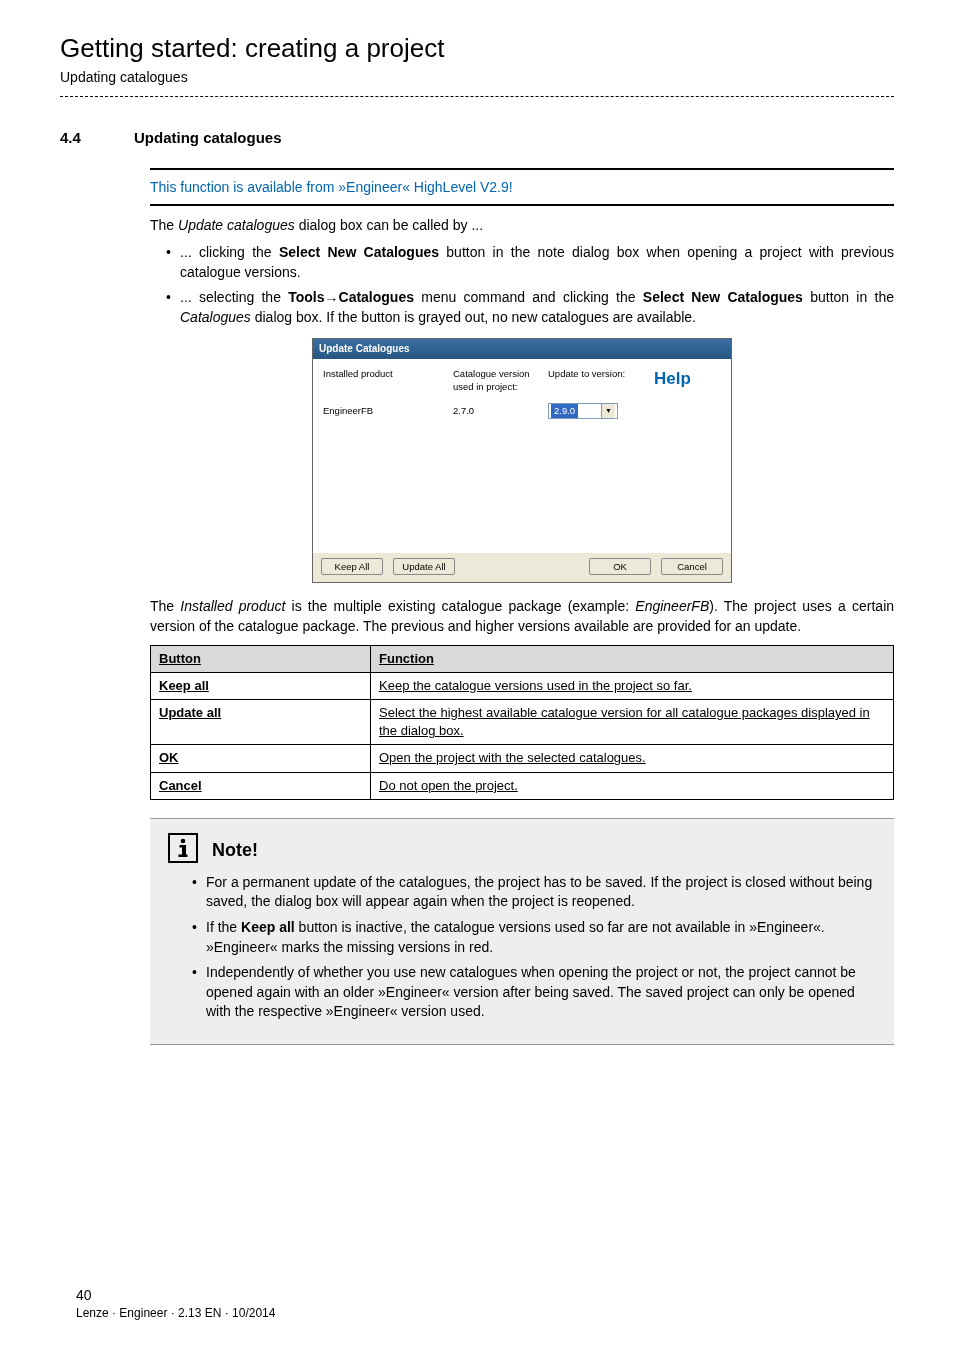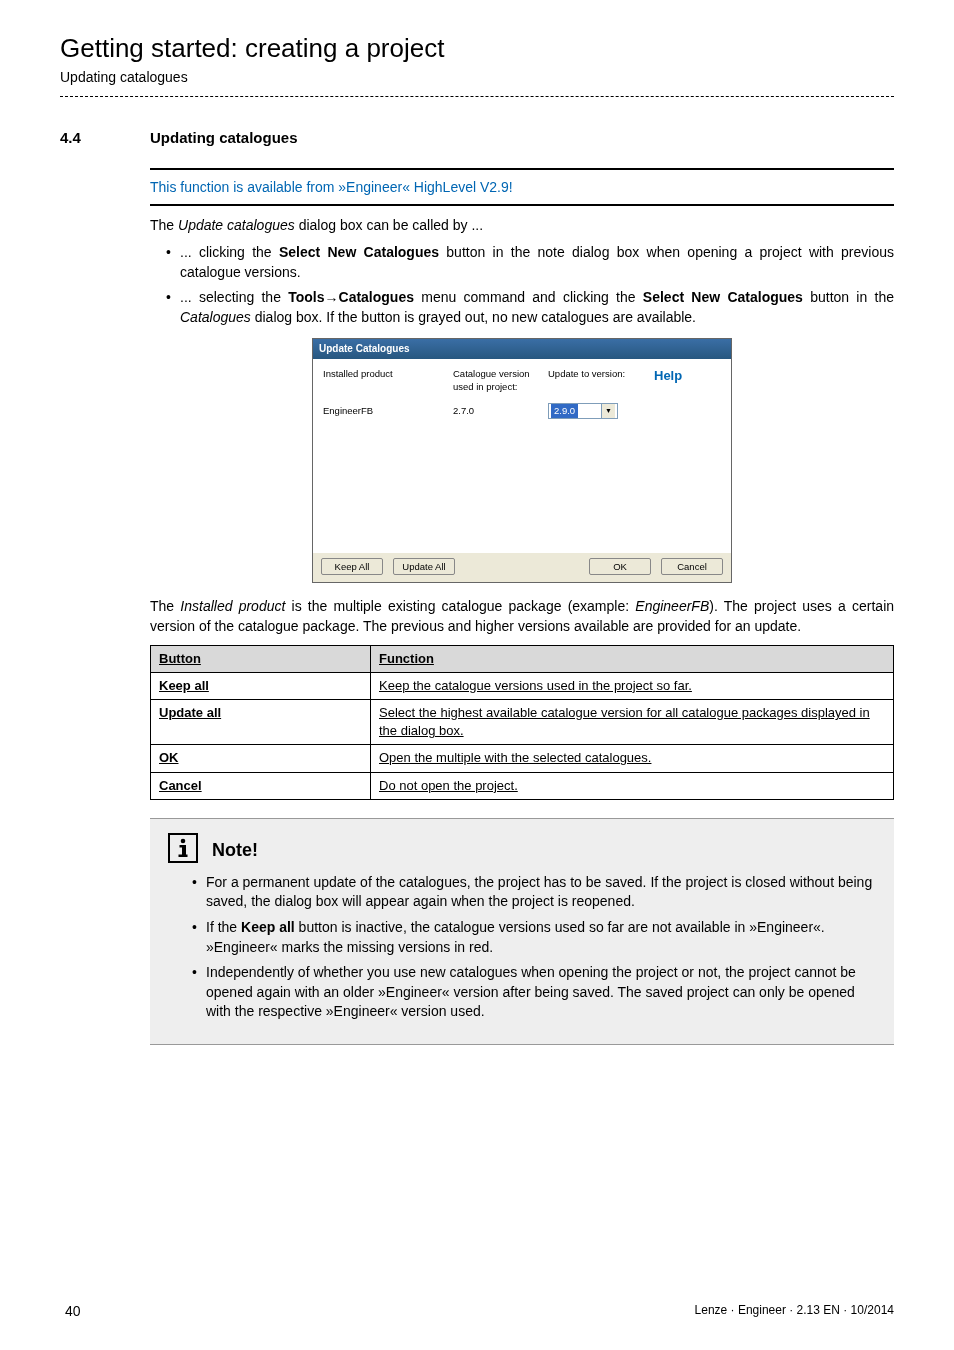--- a/index.html
+++ b/index.html
@@ -23,21 +23,21 @@
     font-size: 14px;
     margin-bottom: 8px;
   }
   .dashed-rule {
     border: none;
     border-top: 1.5px dashed #000;
     margin: 8px 0 30px 0;
   }
   .section-row {
     display: flex;
-    gap: 30px;
+    gap: 14px;
     margin-bottom: 20px;
     margin-top: 8px;
   }
   .section-num {
     font-weight: 700;
     width: 60px;
     flex: 0 0 60px;
     font-size: 15px;
   }
   .section-heading {
@@ -72,21 +72,21 @@
     padding: 3px 6px;
     font-size: 10px;
     font-weight: 700;
   }
   .ss-body { background: #fff; padding: 8px 10px 4px 10px; }
   .ss-cols { display: flex; font-size: 9.5px; color: #000; }
   .ss-col1 { width: 130px; }
   .ss-col2 { width: 95px; }
   .ss-col3 { width: 100px; }
   .ss-col4 { flex: 1; padding-left: 6px; }
-  .ss-help { color: #0066b3; font-weight: 700; font-size: 13px; }
+  .ss-help { color: #0066b3; font-weight: 700; font-size: 17px; }
   .ss-row { display: flex; align-items: center; margin-top: 10px; font-size: 9.5px; }
   .ss-row .ss-col1, .ss-row .ss-col2, .ss-row .ss-col3 { display: flex; align-items: center; }
   .ss-select {
     border: 1px solid #7f9db9;
     background: #fff;
     font-size: 9.5px;
     padding: 0 2px;
     height: 16px;
     width: 70px;
     display: inline-flex;
@@ -130,22 +130,22 @@
   .info-icon {
     width: 30px; height: 30px; border: 2px solid #000;
     display: inline-flex; align-items: center; justify-content: center;
     font-weight: 700; font-size: 19px; font-family: Georgia, serif;
   }
   .note-title { font-size: 18px; font-weight: 700; }
   .note-box ul { list-style: none; padding-left: 24px; }
   .note-box ul li { position: relative; padding-left: 14px; margin: 6px 0; text-align: left; font-size: 14px; }
   .note-box ul li::before { content: "•"; position: absolute; left: 0; }
   .footer {
-    position: absolute; bottom: 28px; left: 65px; right: 60px;
-    display: flex; justify-content: space-between; font-size: 12px;
+    position: absolute; bottom: 28px; left: 76px; right: 60px;
+    display: flex; justify-content: space-between; font-size: 12px; flex-direction: column;
   }
   .page-num { font-size: 14px; }
 </style>
 </head>
 <body>
 
 <div class="chapter-title">Getting started: creating a project</div>
 <div class="sub-title">Updating catalogues</div>
 <hr class="dashed-rule">
 
@@ -222,21 +222,21 @@
       <tr>
         <td><b>Keep all</b></td>
         <td>Keep the catalogue versions used in the project so far.</td>
       </tr>
       <tr>
         <td><b>Update all</b></td>
         <td>Select the highest available catalogue version for all catalogue packages displayed in the dialog box.</td>
       </tr>
       <tr>
         <td><b>OK</b></td>
-        <td>Open the multiple with the selected catalogues.</td>
+        <td>Open the project with the selected catalogues.</td>
       </tr>
       <tr>
         <td><b>Cancel</b></td>
         <td>Do not open the project.</td>
       </tr>
     </tbody>
   </table>
 
   <div class="note-box">
     <div class="note-header">

